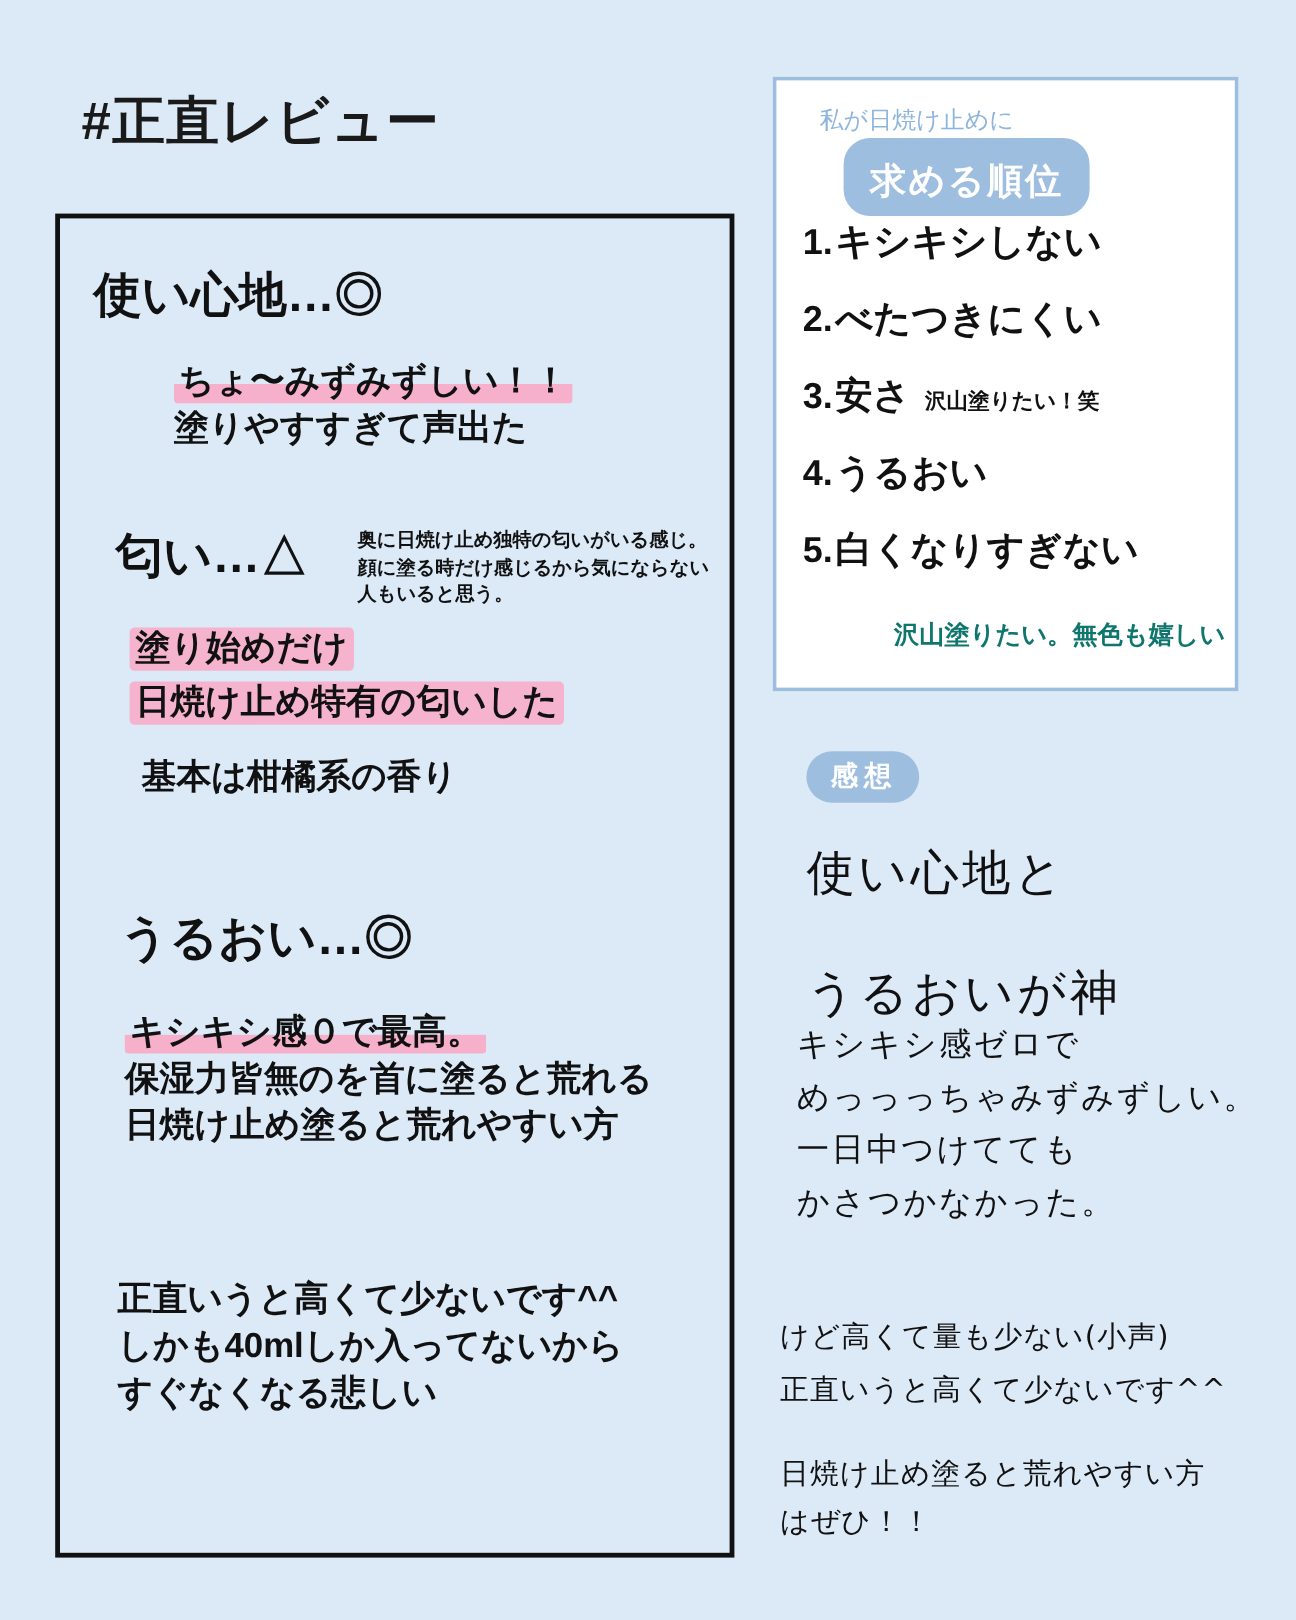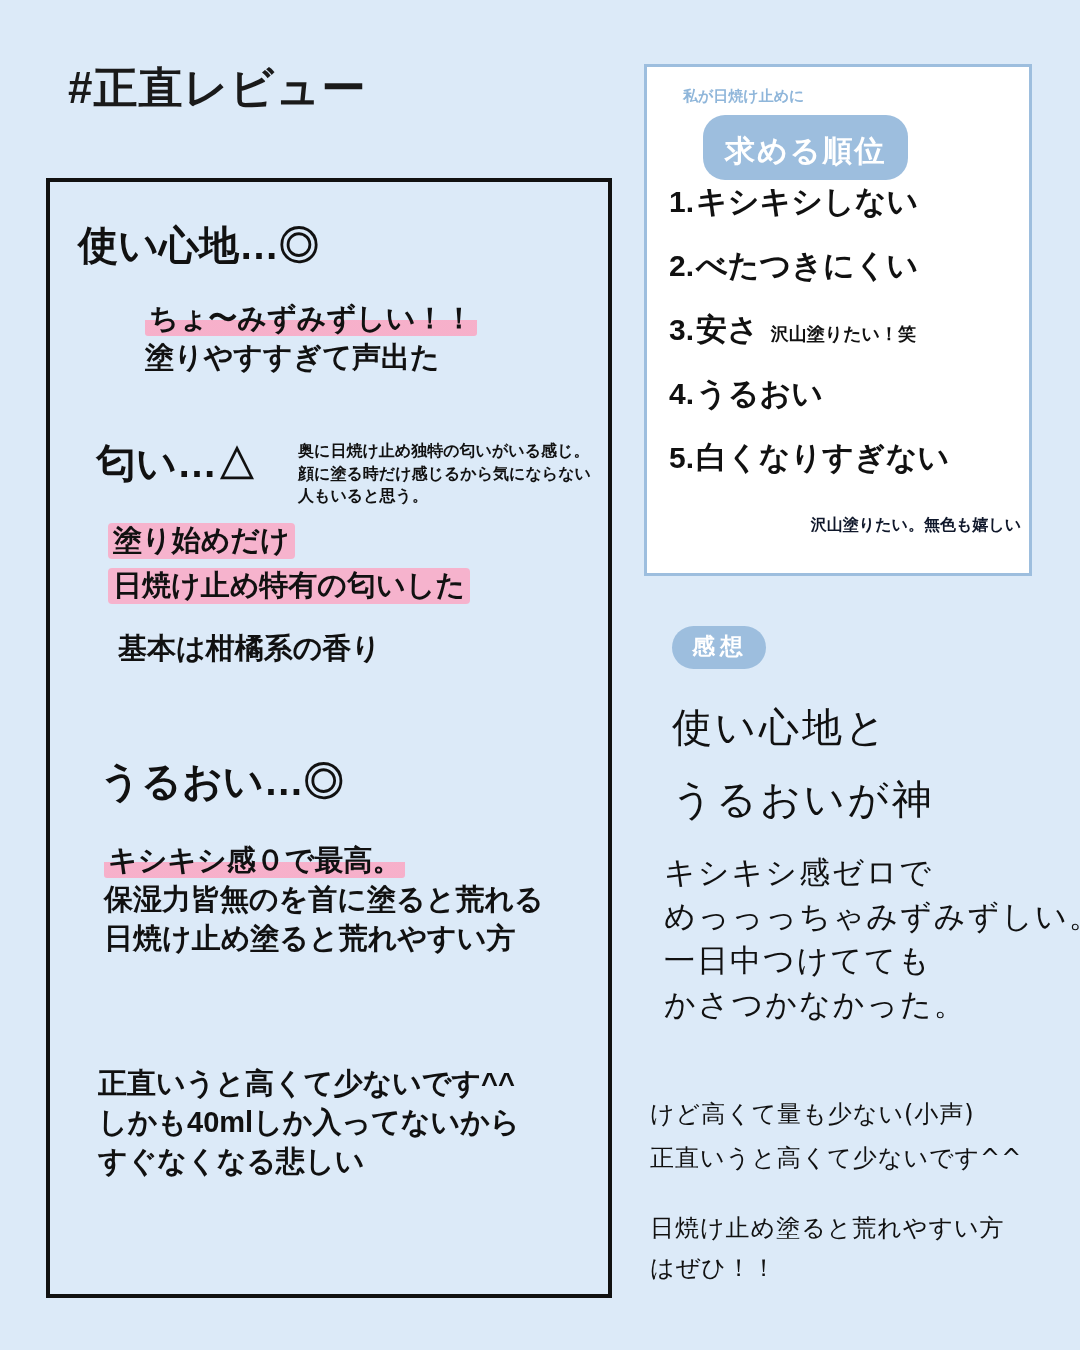--- a/index.html
+++ b/index.html
@@ -12,21 +12,21 @@
     background: #dceaf8;
     font-family: "Liberation Sans", sans-serif;
     position: relative;
     overflow: hidden;
   }
 
   
   .hashtag-title {
     position: absolute;
     left: 68px;
-    top: 59px;
+    top: 72px;
     font-size: 44px;
     font-weight: bold;
     color: #1a1a1a;
     letter-spacing: 1px;
     white-space: nowrap;
   }
 
   
   .review-card {
     position: absolute;
@@ -89,22 +89,22 @@
     width: 388px;
     height: 512px;
     border: 3px solid #9dbede;
     background: #ffffff;
     box-sizing: border-box;
   }
   .rank-kicker {
     position: absolute;
     left: 36px;
     top: 20px;
-    font-size: 15px;
-    font-weight: bold;
+    font-size: 20px;
+    font-weight: normal;
     color: #8fb6da;
     white-space: nowrap;
   }
   .pill {
     display: inline-block;
     background: #9dbede;
     color: #ffffff;
     font-weight: bold;
     border-radius: 22px;
     padding: 16px 22px 8px 22px;
@@ -143,23 +143,23 @@
   .rank-sub {
     font-size: 18px;
     font-weight: bold;
     color: #111;
     margin-left: 12px;
   }
   .rank-foot {
     position: absolute;
     right: 8px;
     top: 448px;
-    font-size: 16px;
-    font-weight: bold;
-    color: #0f172a;
+    font-size: 21px;
+    font-weight: bold;
+    color: #0f766e;
     white-space: nowrap;
   }
 
   
   .imp-pill-wrap {
     position: absolute;
     left: 672px;
     top: 626px;
   }
   .imp-pill-wrap .pill { font-size: 23px; letter-spacing: 5px; padding: 5px 18px 7px 20px; }
@@ -171,21 +171,21 @@
   }
   .imp-big {
     position: absolute;
     left: 672px;
     font-size: 40px;
     letter-spacing: 3px;
   }
   .imp-mid {
     position: absolute;
     left: 664px;
-    font-size: 31px;
+    font-size: 27px;
     letter-spacing: 2px;
   }
   .imp-small {
     position: absolute;
     left: 650px;
     font-size: 24px;
     letter-spacing: 1px;
   }
 </style>
 </head>
@@ -262,21 +262,21 @@
   </div>
 
   <div class="rank-foot">沢山塗りたい。無色も嬉しい</div>
 </div>
 
 <div class="imp-pill-wrap">
   <span class="pill">感想</span>
 </div>
 
 <div class="hand imp-big" style="top: 700px;">使い心地と</div>
-<div class="hand imp-big" style="top: 772px;">うるおいが神</div>
+<div class="hand imp-big" style="top: 800px;">うるおいが神</div>
 
 <div class="hand imp-mid" style="top: 852px;">キシキシ感ゼロで</div>
 <div class="hand imp-mid" style="top: 896px;">めっっっちゃみずみずしい。</div>
 <div class="hand imp-mid" style="top: 940px;">一日中つけてても</div>
 <div class="hand imp-mid" style="top: 984px;">かさつかなかった。</div>
 
 <div class="hand imp-small" style="top: 1098px;">けど高くて量も少ない(小声)</div>
 <div class="hand imp-small" style="top: 1142px;">正直いうと高くて少ないです^^</div>
 
 <div class="hand imp-small" style="top: 1212px;">日焼け止め塗ると荒れやすい方</div>

